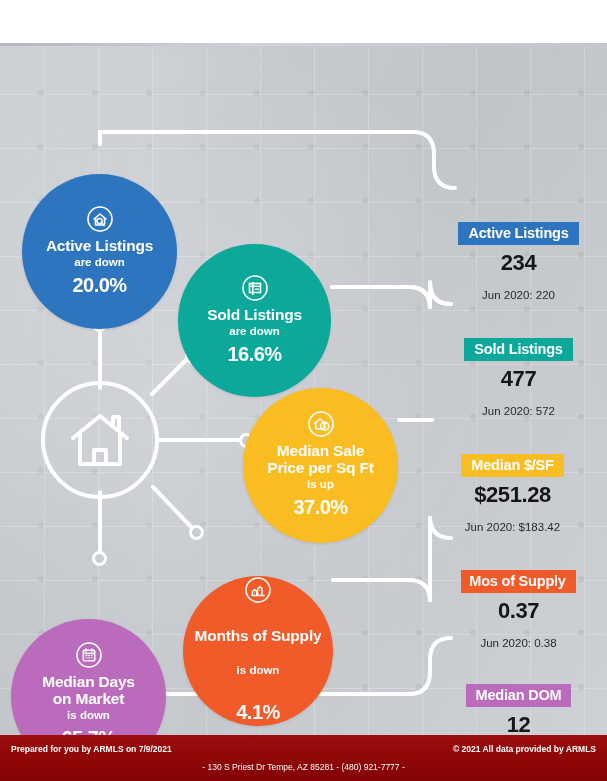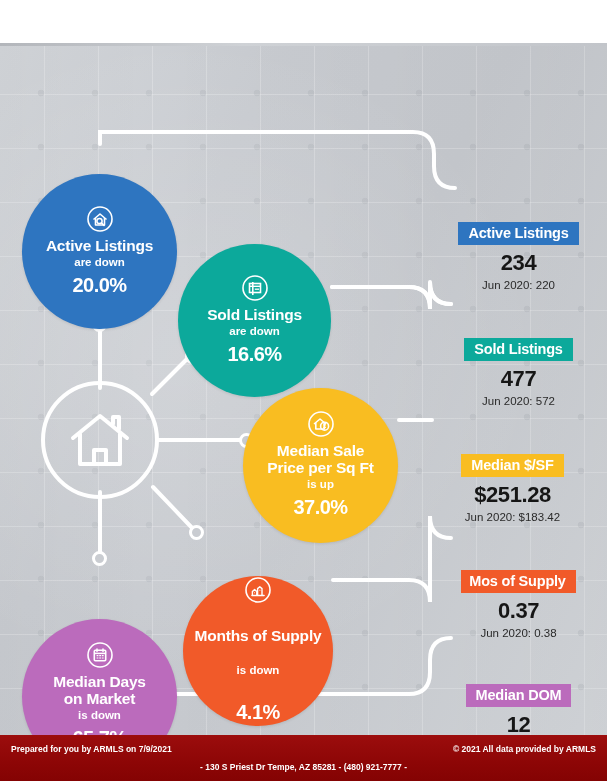--- a/index.html
+++ b/index.html
@@ -94,40 +94,40 @@
   }
   .bub .ico{margin-bottom:4px;display:block;line-height:0;}
   .bub .t1{font-size:15.5px;font-weight:bold;line-height:17px;letter-spacing:-.2px;}
   .bub .t2{font-size:11.5px;font-weight:bold;line-height:14px;margin-top:1px;}
   .bub .t3{font-size:20px;font-weight:bold;line-height:27px;margin-top:3px;letter-spacing:-.5px;}
 
   #bub-active{left:22px;top:128px;width:155px;height:155px;background:#2e75c0;}
   #bub-sold{left:178px;top:198px;width:153px;height:153px;background:#0ca99b;}
   #bub-medsf{left:243px;top:342px;width:155px;height:155px;background:#f9bd21;}
   #bub-mos{left:183px;top:530px;width:150px;height:150px;background:#f15a29;justify-content:space-between;}
-  #bub-dom{left:22px;top:573px;width:155px;height:155px;background:#bb6bbc;}
+  #bub-dom{left:11px;top:573px;width:155px;height:155px;background:#bb6bbc;}
 
   
   .node{
     position:absolute;width:15px;height:15px;border-radius:50%;
     background:#c9ccd1;border:3.5px solid #ffffff;box-sizing:border-box;
   }
 
   
   .stat{position:absolute;text-align:center;}
   .stat .chip{
     display:inline-block;padding:3px 10px 4px 10px;
     font-size:14.5px;font-weight:bold;color:#ffffff;letter-spacing:-.2px;
     white-space:nowrap;
   }
   .stat .val{
     font-size:22px;font-weight:bold;color:#161616;margin-top:5px;letter-spacing:-.4px;
   }
   .stat .prev{
-    font-size:11.5px;color:#2a2a2a;margin-top:3px;
+    font-size:11.5px;color:#2a2a2a;margin-top:13px;
   }
   #stat-active{left:441px;top:176px;width:155px;}
   #stat-active .chip{background:#2e75c0;}
   #stat-sold{left:441px;top:292px;width:155px;}
   #stat-sold .chip{background:#0ca99b;}
   #stat-medsf{left:429px;top:408px;width:167px;}
   #stat-medsf .chip{background:#f9bd21;}
   #stat-mos{left:441px;top:524px;width:155px;}
   #stat-mos .chip{background:#f15a29;padding-left:8px;}
   #stat-dom{left:441px;top:638px;width:155px;}
@@ -136,21 +136,21 @@
   
   .footer{
     position:absolute;left:0;top:735px;width:607px;height:46px;
     background:linear-gradient(180deg,#9c0d0d 0%,#8d0606 60%,#840303 100%);
     color:#ffffff;
   }
   .footer .left{position:absolute;left:11px;top:9px;font-size:8.5px;font-weight:bold;}
   .footer .right{position:absolute;right:11px;top:9px;font-size:8.5px;font-weight:bold;}
   .footer .addr{
     position:absolute;left:0;top:27px;width:607px;text-align:center;
-    font-size:8.5px;font-weight:bold;
+    font-size:8.5px;font-weight:normal;
   }
 </style>
 </head>
 <body>
 
 <div class="page">
 
   <div class="header-sep"></div>
 
   <div class="canvas">

